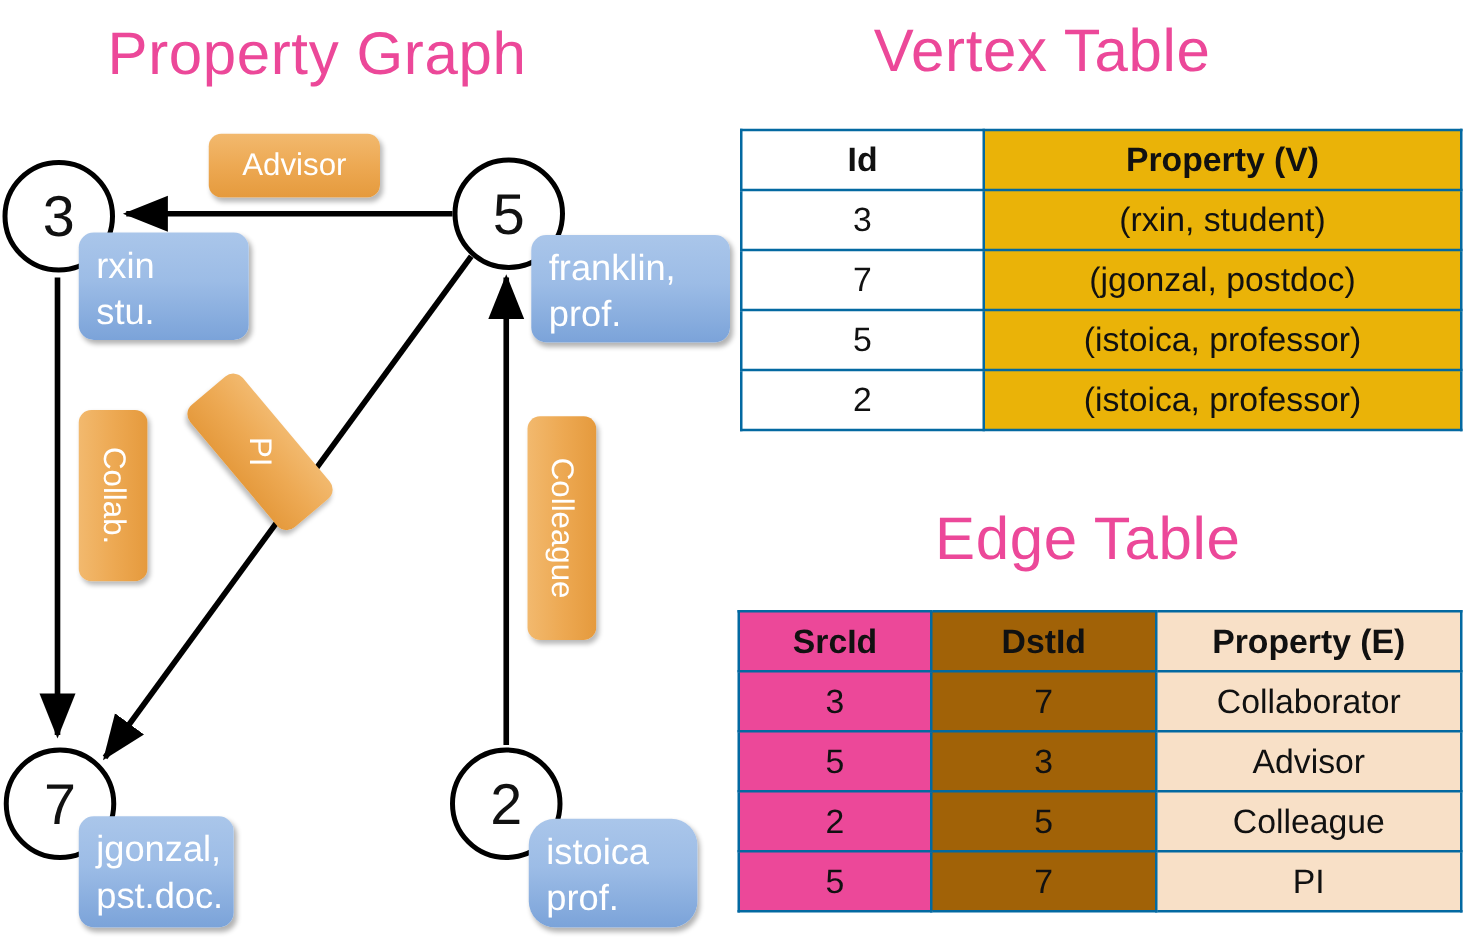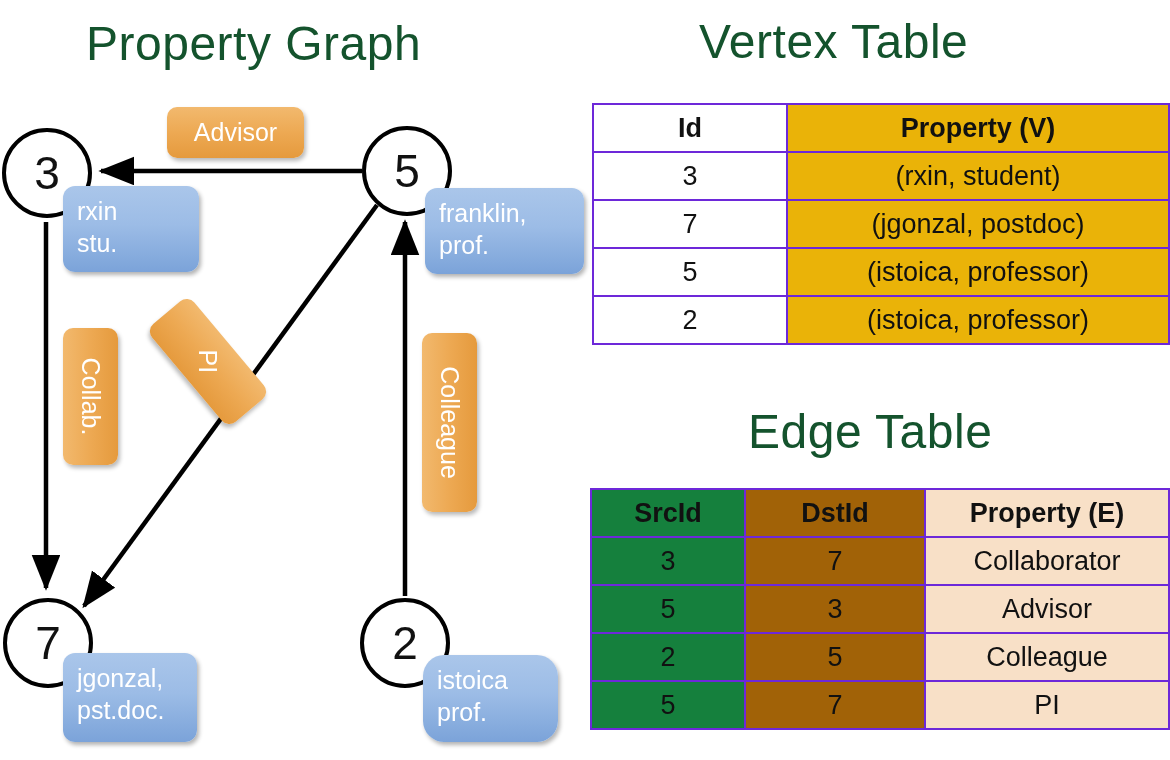--- a/index.html
+++ b/index.html
@@ -18,21 +18,21 @@
   .panel {
     position: absolute;
   }
 
   
   .title {
     position: absolute;
     font-family: "Liberation Sans", sans-serif;
     font-weight: 300;
     font-size: 48px;
-    color: #14532d;
+    color: #ec4899;
     letter-spacing: 0.5px;
     white-space: nowrap;
   }
   #graph-title  { left: 86px;  top: 16px; }
   #vertex-title { left: 716px; top: 14px; }
   #edge-title   { left: 748px; top: 404px; }
 
   
   #graph-svg {
     position: absolute;
@@ -61,21 +61,21 @@
     font-family: "Liberation Sans", sans-serif;
   }
 
   
   .vprop {
     position: absolute;
     border-radius: 12px;
     background: linear-gradient(180deg, #aac6ea 0%, #9cbce6 45%, #7ba3d9 100%);
     box-shadow: 2px 3px 4px rgba(0,0,0,0.30);
     color: #ffffff;
-    font-size: 25px;
+    font-size: 29px;
     font-weight: 300;
     line-height: 1.28;
     padding: 9px 14px;
     box-sizing: border-box;
     font-family: "Liberation Sans", sans-serif;
   }
   .vprop div { white-space: nowrap; }
 
   
   .eprop {
@@ -100,38 +100,38 @@
   .eprop.diag > span { display: block; }
 
   
   table.tbl {
     position: absolute;
     border-collapse: collapse;
     table-layout: fixed;
     font-family: "Liberation Sans", sans-serif;
   }
   table.tbl td, table.tbl th {
-    border: 2px solid #6d28d9;
+    border: 2px solid #0369a1;
     text-align: center;
     font-weight: 300;
     font-size: 27px;
     color: #111;
     padding: 0;
     height: 46px;
   }
   table.tbl th {
     font-weight: bold;
     font-size: 27px;
   }
   #vertex-table { left: 592px; top: 103px; width: 578px; }
   #vertex-table .c-id   { width: 192px; background: #ffffff; }
   #vertex-table .c-prop { background: #eab308; }
 
   #edge-table { left: 590px; top: 488px; width: 580px; }
-  #edge-table .c-src  { width: 152px; background: #15803d; }
+  #edge-table .c-src  { width: 152px; background: #ec4899; }
   #edge-table .c-dst  { width: 178px; background: #a16207; }
   #edge-table .c-prop { background: #f8e0c7; margin-top: 36px; }
 </style>
 </head>
 <body>
 
 <div class="panel" style="left:0;top:0;width:585px;height:760px;">
 
   <div class="title" id="graph-title">Property Graph</div>
 
@@ -173,21 +173,21 @@
   </div>
 
   <div class="vprop" style="left:63px;top:186px;width:136px;height:86px;">
     <div>rxin</div>
     <div>stu.</div>
   </div>
   <div class="vprop" style="left:425px;top:188px;width:159px;height:86px;">
     <div>franklin,</div>
     <div>prof.</div>
   </div>
-  <div class="vprop" style="left:63px;top:653px;width:134px;height:89px;">
+  <div class="vprop" style="left:63px;top:653px;width:124px;height:89px;">
     <div>jgonzal,</div>
     <div>pst.doc.</div>
   </div>
   <div class="vprop" style="left:423px;top:655px;width:135px;height:87px;border-radius:21px;">
     <div>istoica</div>
     <div>prof.</div>
   </div>
 
   <div class="eprop" style="left:167px;top:107px;width:137px;height:51px;">
     <span>Advisor</span>

